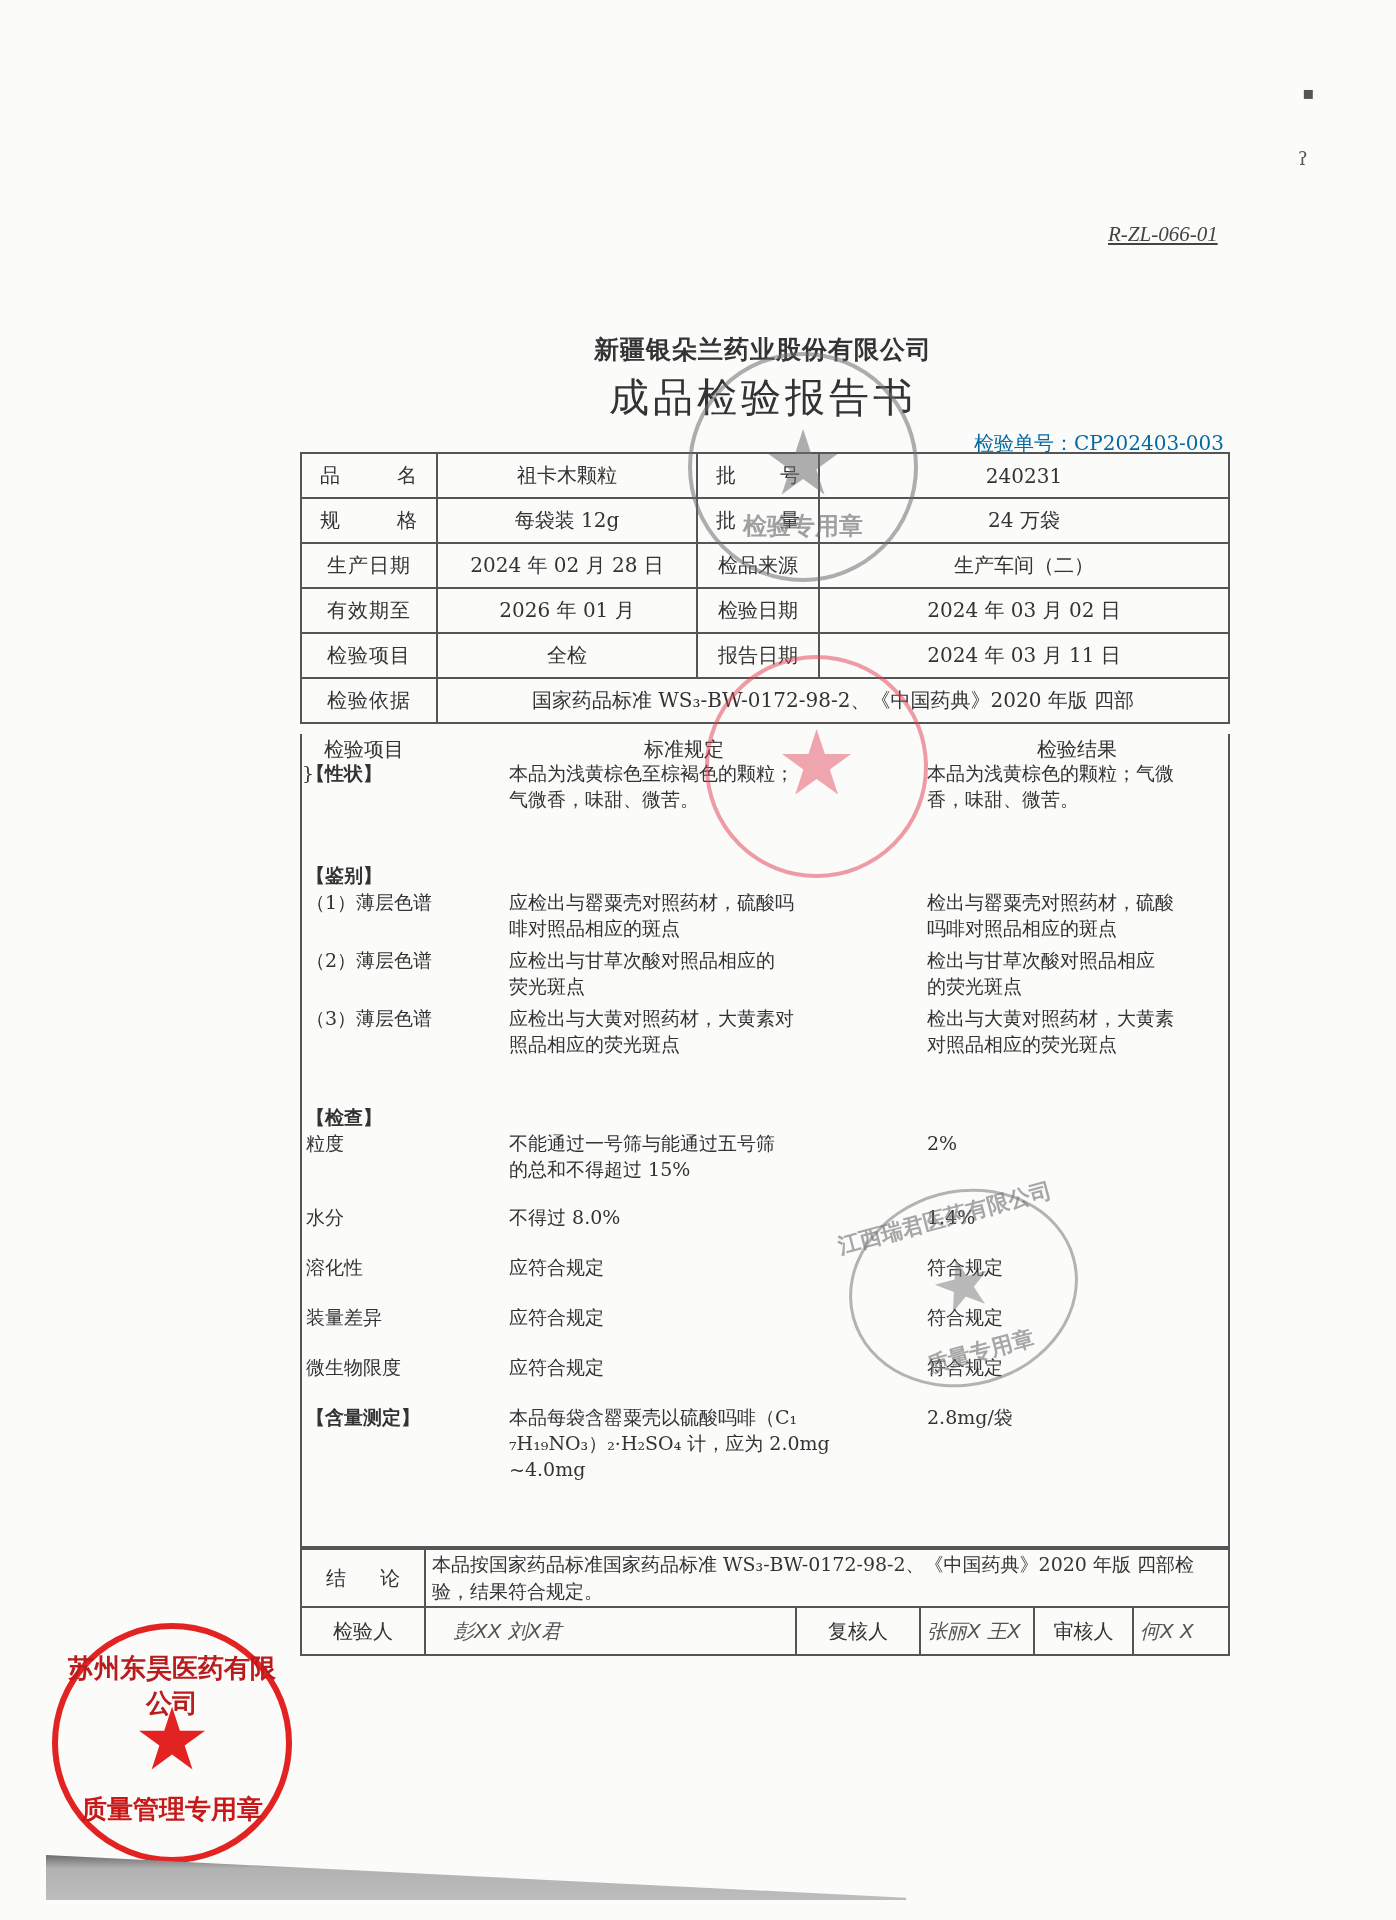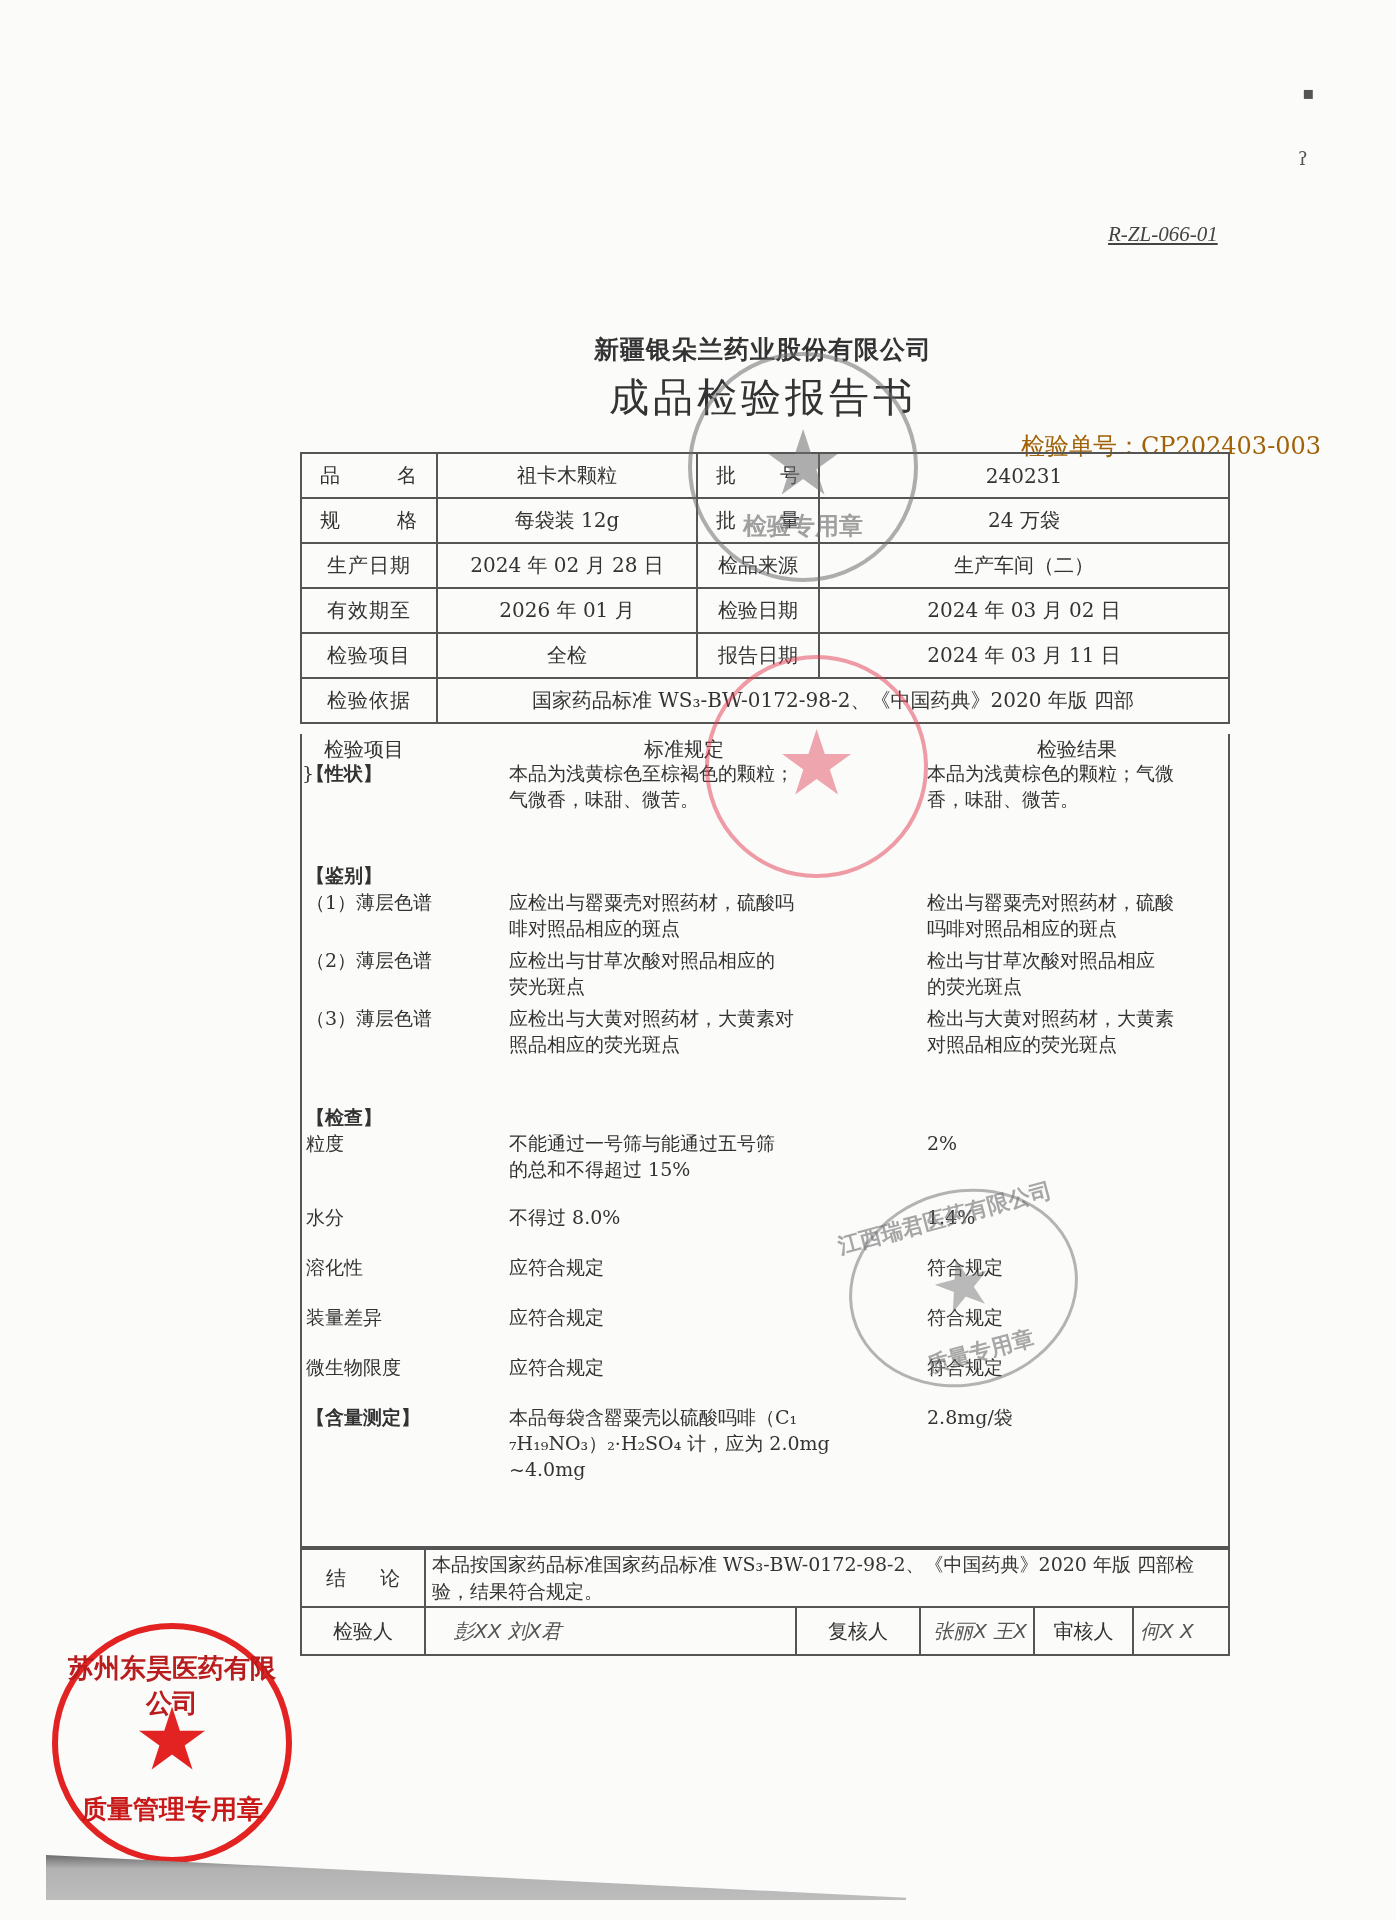--- a/index.html
+++ b/index.html
@@ -17,21 +17,21 @@
   .company {
     left: 0; width: 1396px; top: 333px; text-align: center;
     font-size: 25px; font-weight: bold; letter-spacing: 1px; color: #333;
     padding-left: 130px; box-sizing: border-box;
   }
   .doc-title {
     left: 0; width: 1396px; top: 370px; text-align: center;
     font-size: 40px; letter-spacing: 4px; color: #333;
     padding-left: 130px; box-sizing: border-box;
   }
-  .report-no { left: 1021px; top: 430px; font-size: 24px; color: #a16207; }
+  .report-no { left: 974px; top: 430px; font-size: 20px; color: #0369a1; }
 
   table.info {
     position: absolute; left: 300px; top: 452px; width: 930px;
     border-collapse: collapse; font-size: 20px; color: #333;
   }
   table.info td { border: 2px solid #555; height: 43px; text-align: center; padding: 0 4px; }
   table.info td.lbl { width: 126px; letter-spacing: 1px; }
   table.info td.val { width: 250px; }
   table.info td.lbl2 { width: 112px; }
   .spread { display: flex; justify-content: space-between; padding: 0 14px; }
@@ -257,21 +257,21 @@
             <span>结</span>
             <span>论</span>
           </div>
         </td>
     <td colspan="5" style="line-height:27px;font-size:19px;">本品按国家药品标准国家药品标准 WS₃-BW-0172-98-2、《中国药典》2020 年版 四部检验，结果符合规定。</td>
   </tr>
   <tr>
     <td style="height:46px;text-align:center;margin-top:48px;">检验人</td>
     <td style="width:335px;padding-left:28px;" class="sig">彭XX 刘X君</td>
     <td style="width:110px;text-align:center;margin-top:20px;">复核人</td>
-    <td style="width:100px;text-align:right;" class="sig">张丽X 王X</td>
+    <td style="width:100px;" class="sig">张丽X 王X</td>
     <td style="width:85px;text-align:center;margin-left:24px;">审核人</td>
     <td class="sig">何X X</td>
   </tr>
 </tbody>
   </table>
 
 <div class="stamp stamp-grey-top">
   <span class="stamp-star" style="color:rgba(110,110,110,0.55);">★</span>
   <span class="stamp-text" style="bottom:36px;font-size:24px;color:rgba(100,100,100,0.6);">检验专用章</span>
 </div>

